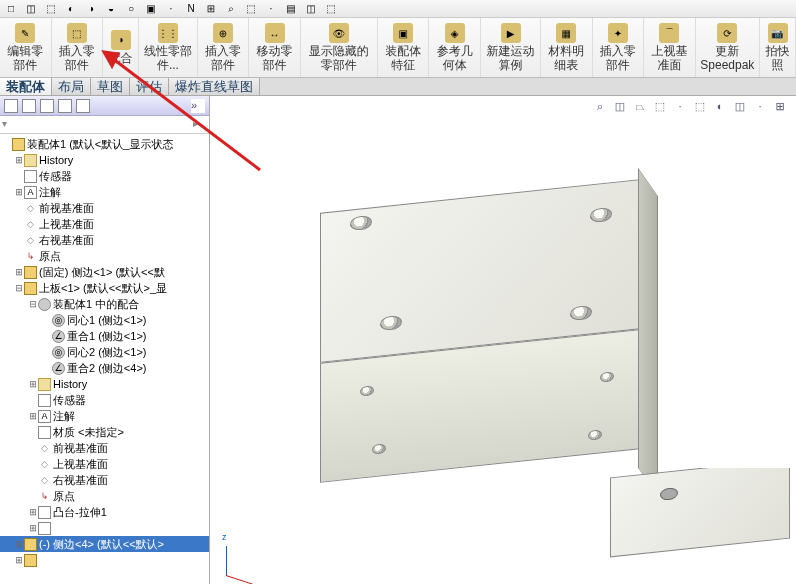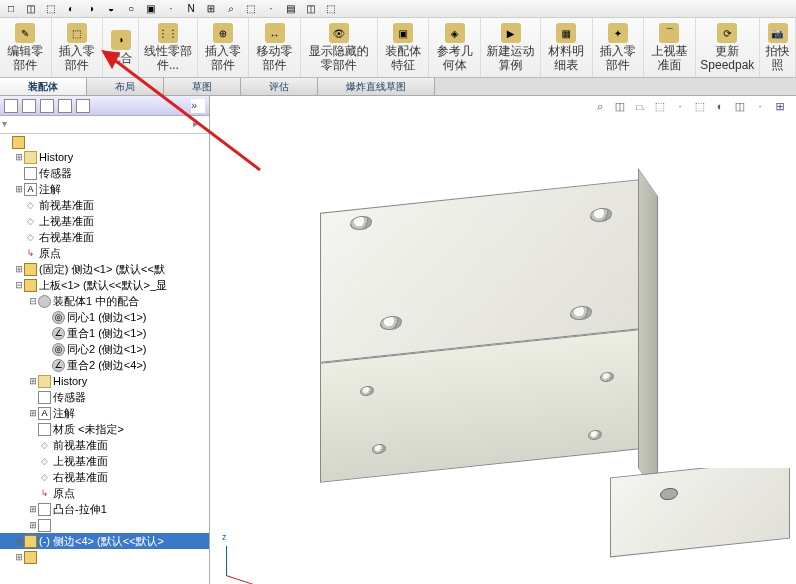--- a/index.html
+++ b/index.html
@@ -10,21 +10,21 @@
   .top-icons span { width: 14px; height: 14px; display: inline-flex; align-items: center; justify-content: center; font-size: 10px; }
   
   
   .ribbon { height: 60px; background: linear-gradient(#fafafa,#eee); border-bottom: 1px solid #bbb; display: flex; }
   .rbtn { display: flex; flex-direction: column; align-items: center; justify-content: center; padding: 2px 4px; border-right: 1px solid #ddd; min-width: 36px; text-align: center; cursor: pointer; }
   .rbtn .ico { width: 20px; height: 20px; background: #d8c070; border-radius: 3px; margin-bottom: 2px; display: flex; align-items: center; justify-content: center; font-size: 10px; }
   .rbtn .lbl { font-size: 12px; color: #333; line-height: 1.1; }
   
   
   .tabs { height: 18px; background: #ddd; display: flex; border-bottom: 1px solid #aaa; }
-  .tab { padding: 0 28px; font-size: 10px; line-height: 18px; background: linear-gradient(#f0f0f0,#d8d8d8); border-right: 1px solid #aaa; color: #246; cursor: pointer; }
+  .tab { padding: 0 6px; font-size: 13px; line-height: 18px; background: linear-gradient(#f0f0f0,#d8d8d8); border-right: 1px solid #aaa; color: #246; cursor: pointer; }
   .tab.active { background: linear-gradient(#fff,#eee); font-weight: bold; }
   
   
   .main { display: flex; height: 488px; }
   
   
   .tree-panel { width: 210px; background: #fff; border-right: 1px solid #aaa; display: flex; flex-direction: column; }
   .tree-tabs { height: 20px; background: linear-gradient(#eef,#cce); display: flex; align-items: center; padding: 0 4px; gap: 4px; border-bottom: 1px solid #aac; }
   .tree-tabs span { width: 14px; height: 14px; display: inline-block; background: #fff; border: 1px solid #888; font-size: 9px; }
   .tree-filter { height: 18px; border-bottom: 1px solid #ccc; display: flex; align-items: center; padding: 0 2px; }
@@ -174,20 +174,21 @@
     </div>
     <div class="tree-filter">
       <span class="funnel">▾</span>
       <input style="">
       <span class="funnel">▸</span>
     </div>
     <div class="tree" id="tree">
         <div class="node d0">
           <span class="tw"></span>
           <span class="ico-s ico-asm"></span>
+          <span>装配体1 (默认&lt;默认_显示状态</span>
         </div>
         <div class="node d1">
           <span class="tw">⊞</span>
           <span class="ico-s ico-fold"></span>
           <span>History</span>
         </div>
         <div class="node d1">
           <span class="tw"></span>
           <span class="ico-s ico-feat"></span>
           <span>传感器</span>

